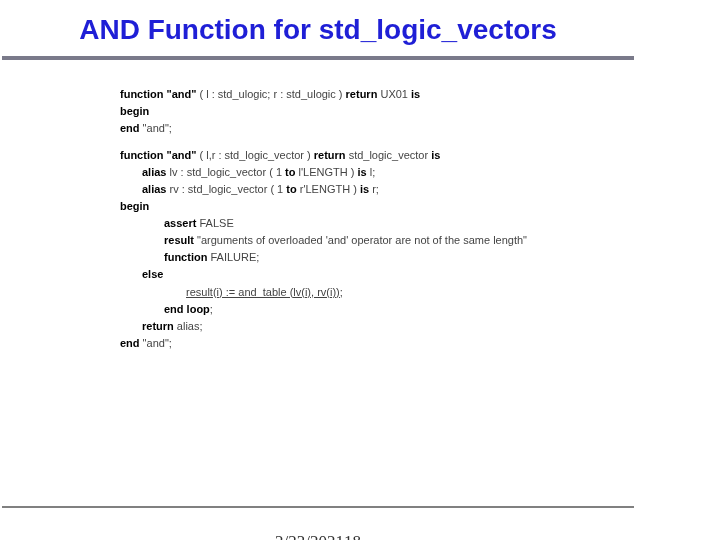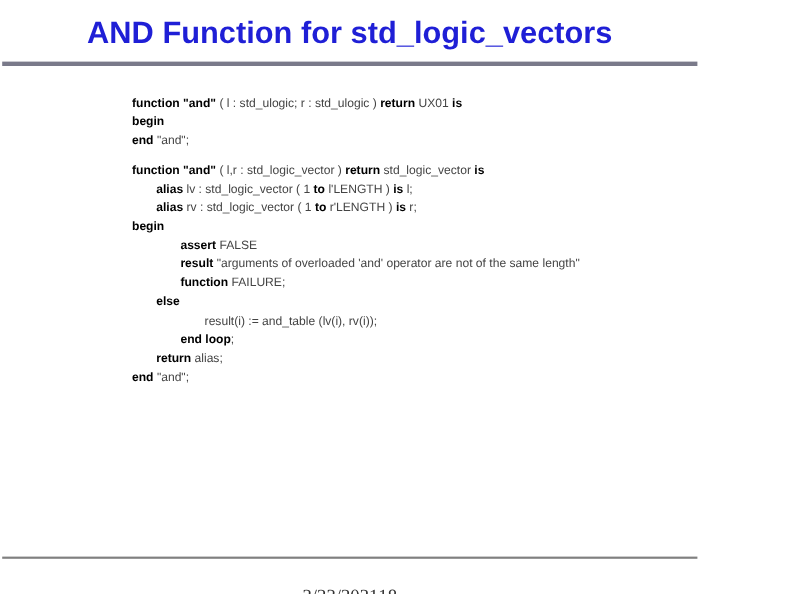--- a/index.html
+++ b/index.html
@@ -41,21 +41,21 @@
   }
   .code-line {
     display: block;
   }
   .kw {
     font-weight: bold;
     color: #000000;
   }
   .i1 { padding-left: 22px; }
   .i2 { padding-left: 44px; }
-  .i3 { padding-left: 66px; }
+  .i3 { padding-left: 66px; text-decoration: underline; }
   .spacer { height: 10px; }
   .footer {
     position: absolute;
     left: 0;
     right: 0;
     bottom: 14px;
     height: 20px;
   }
   .footer-rule {
     height: 1.5px;

